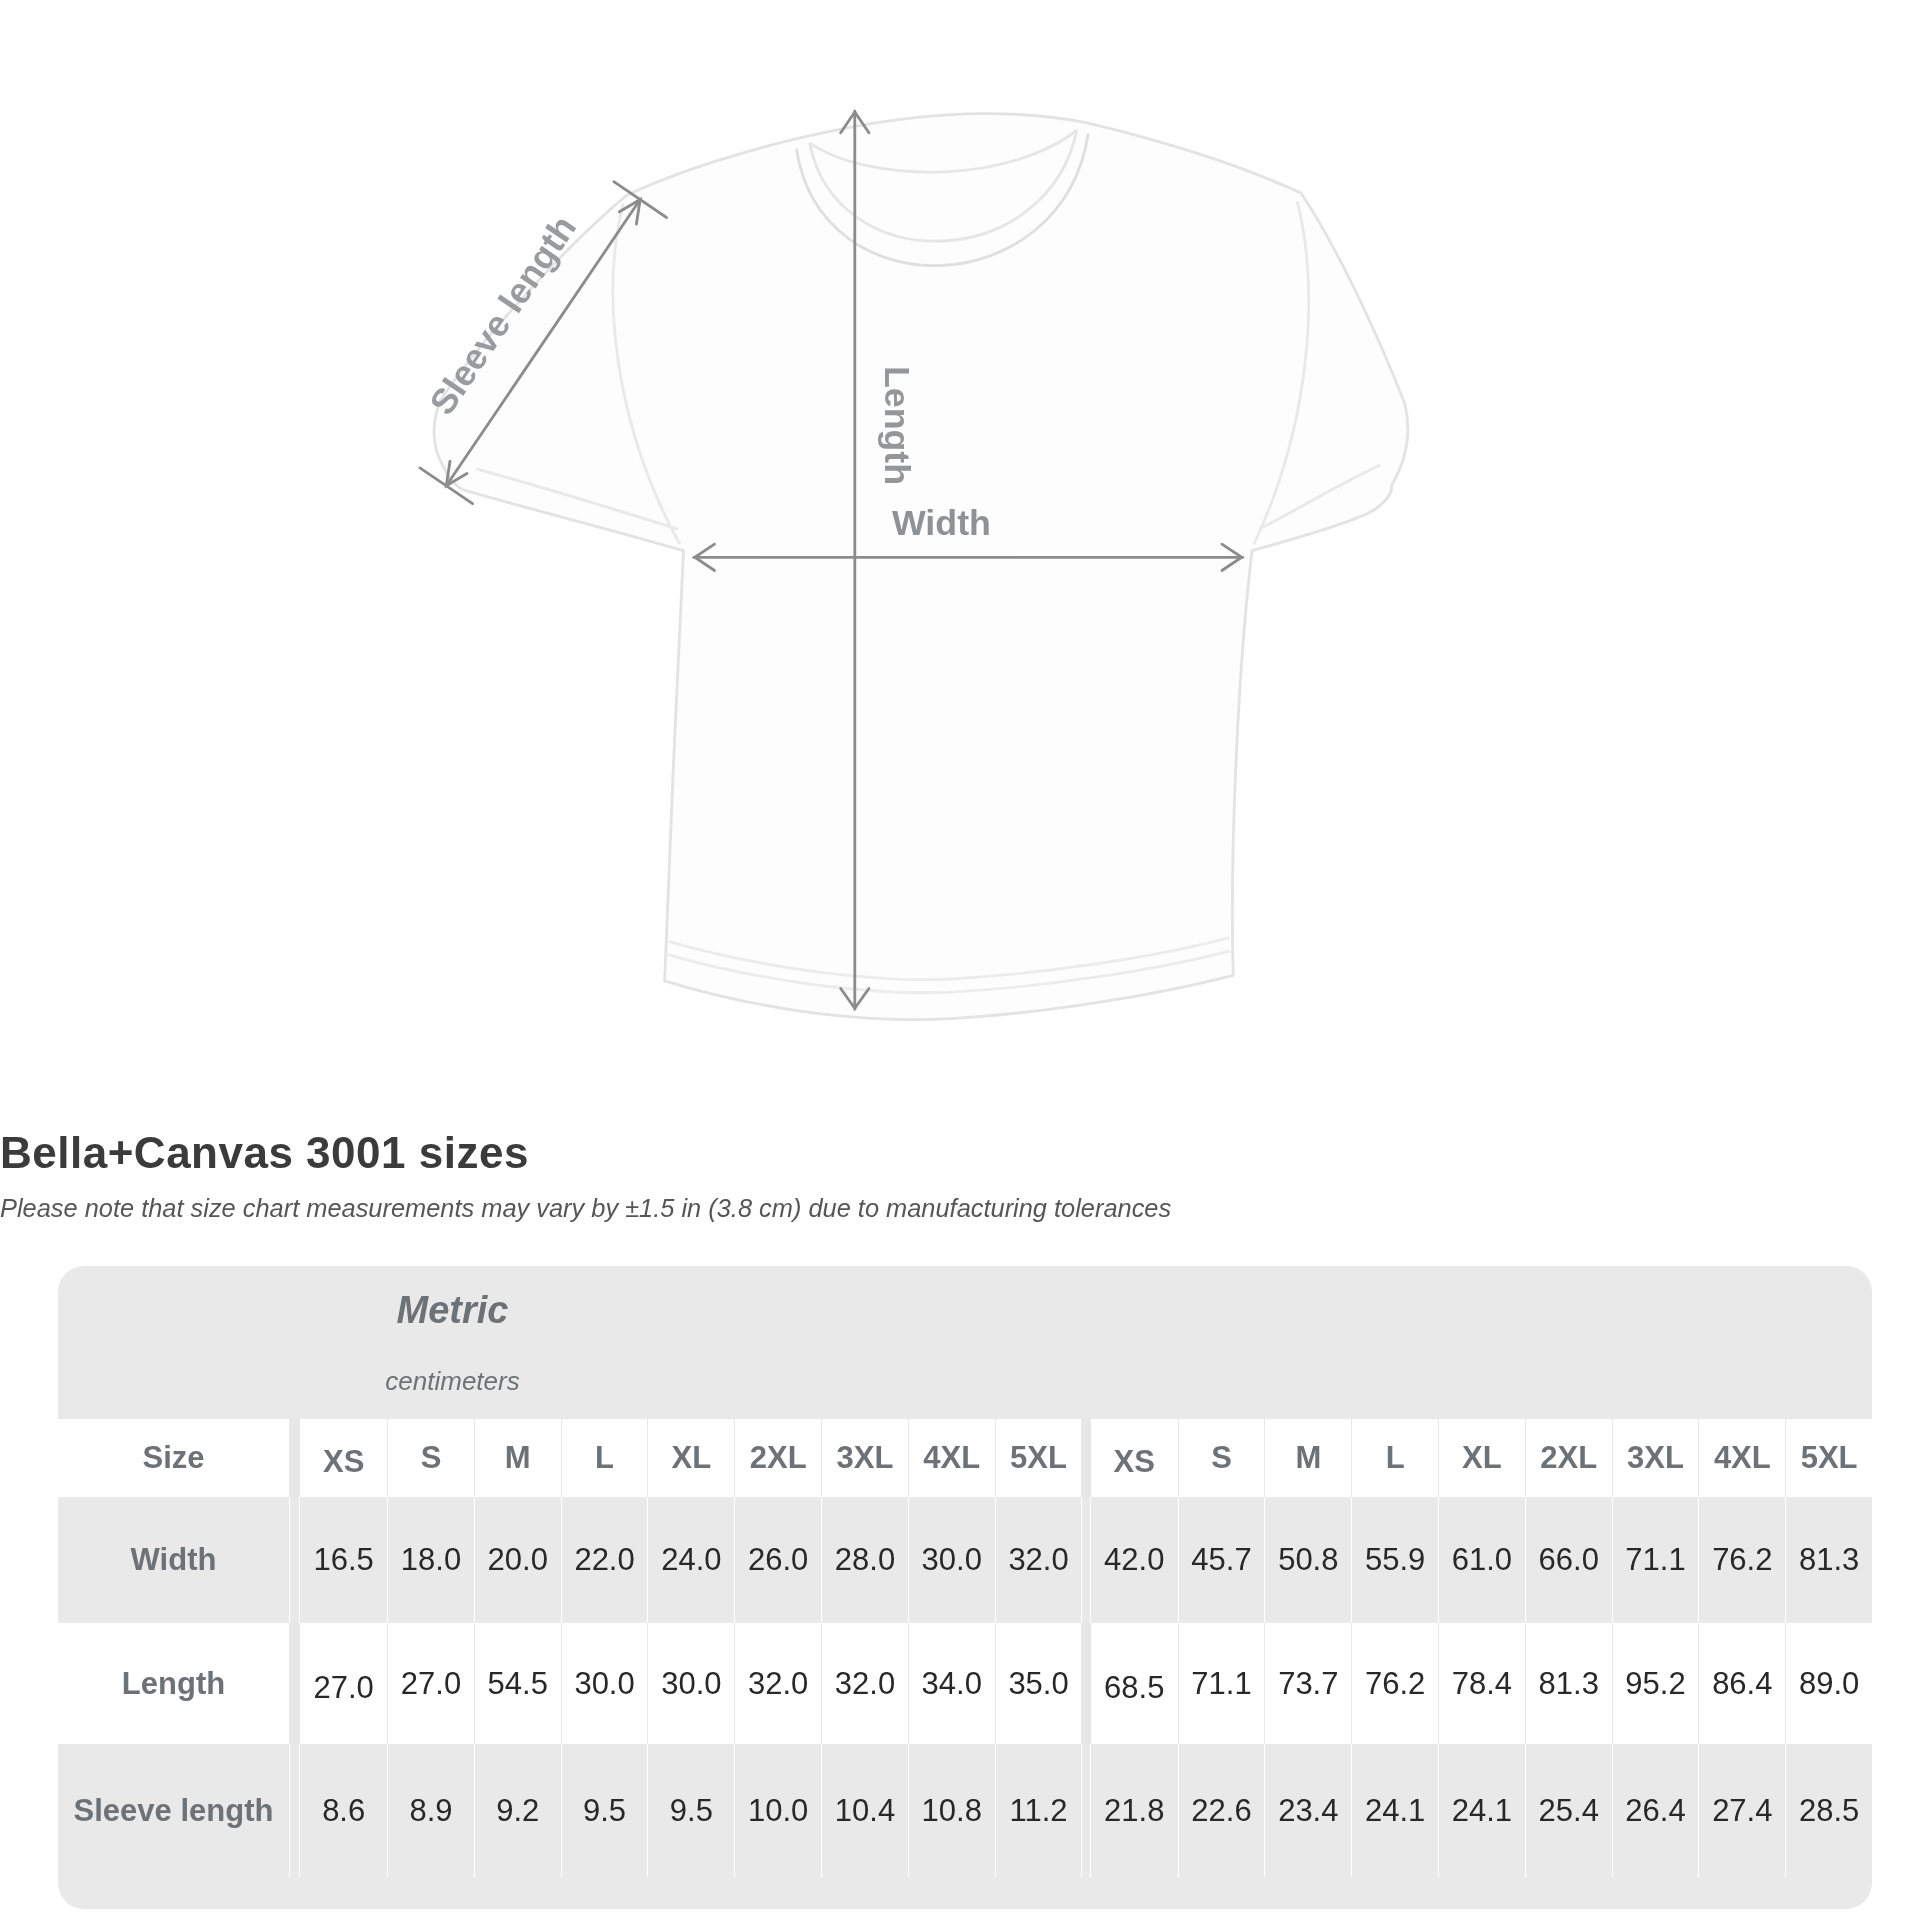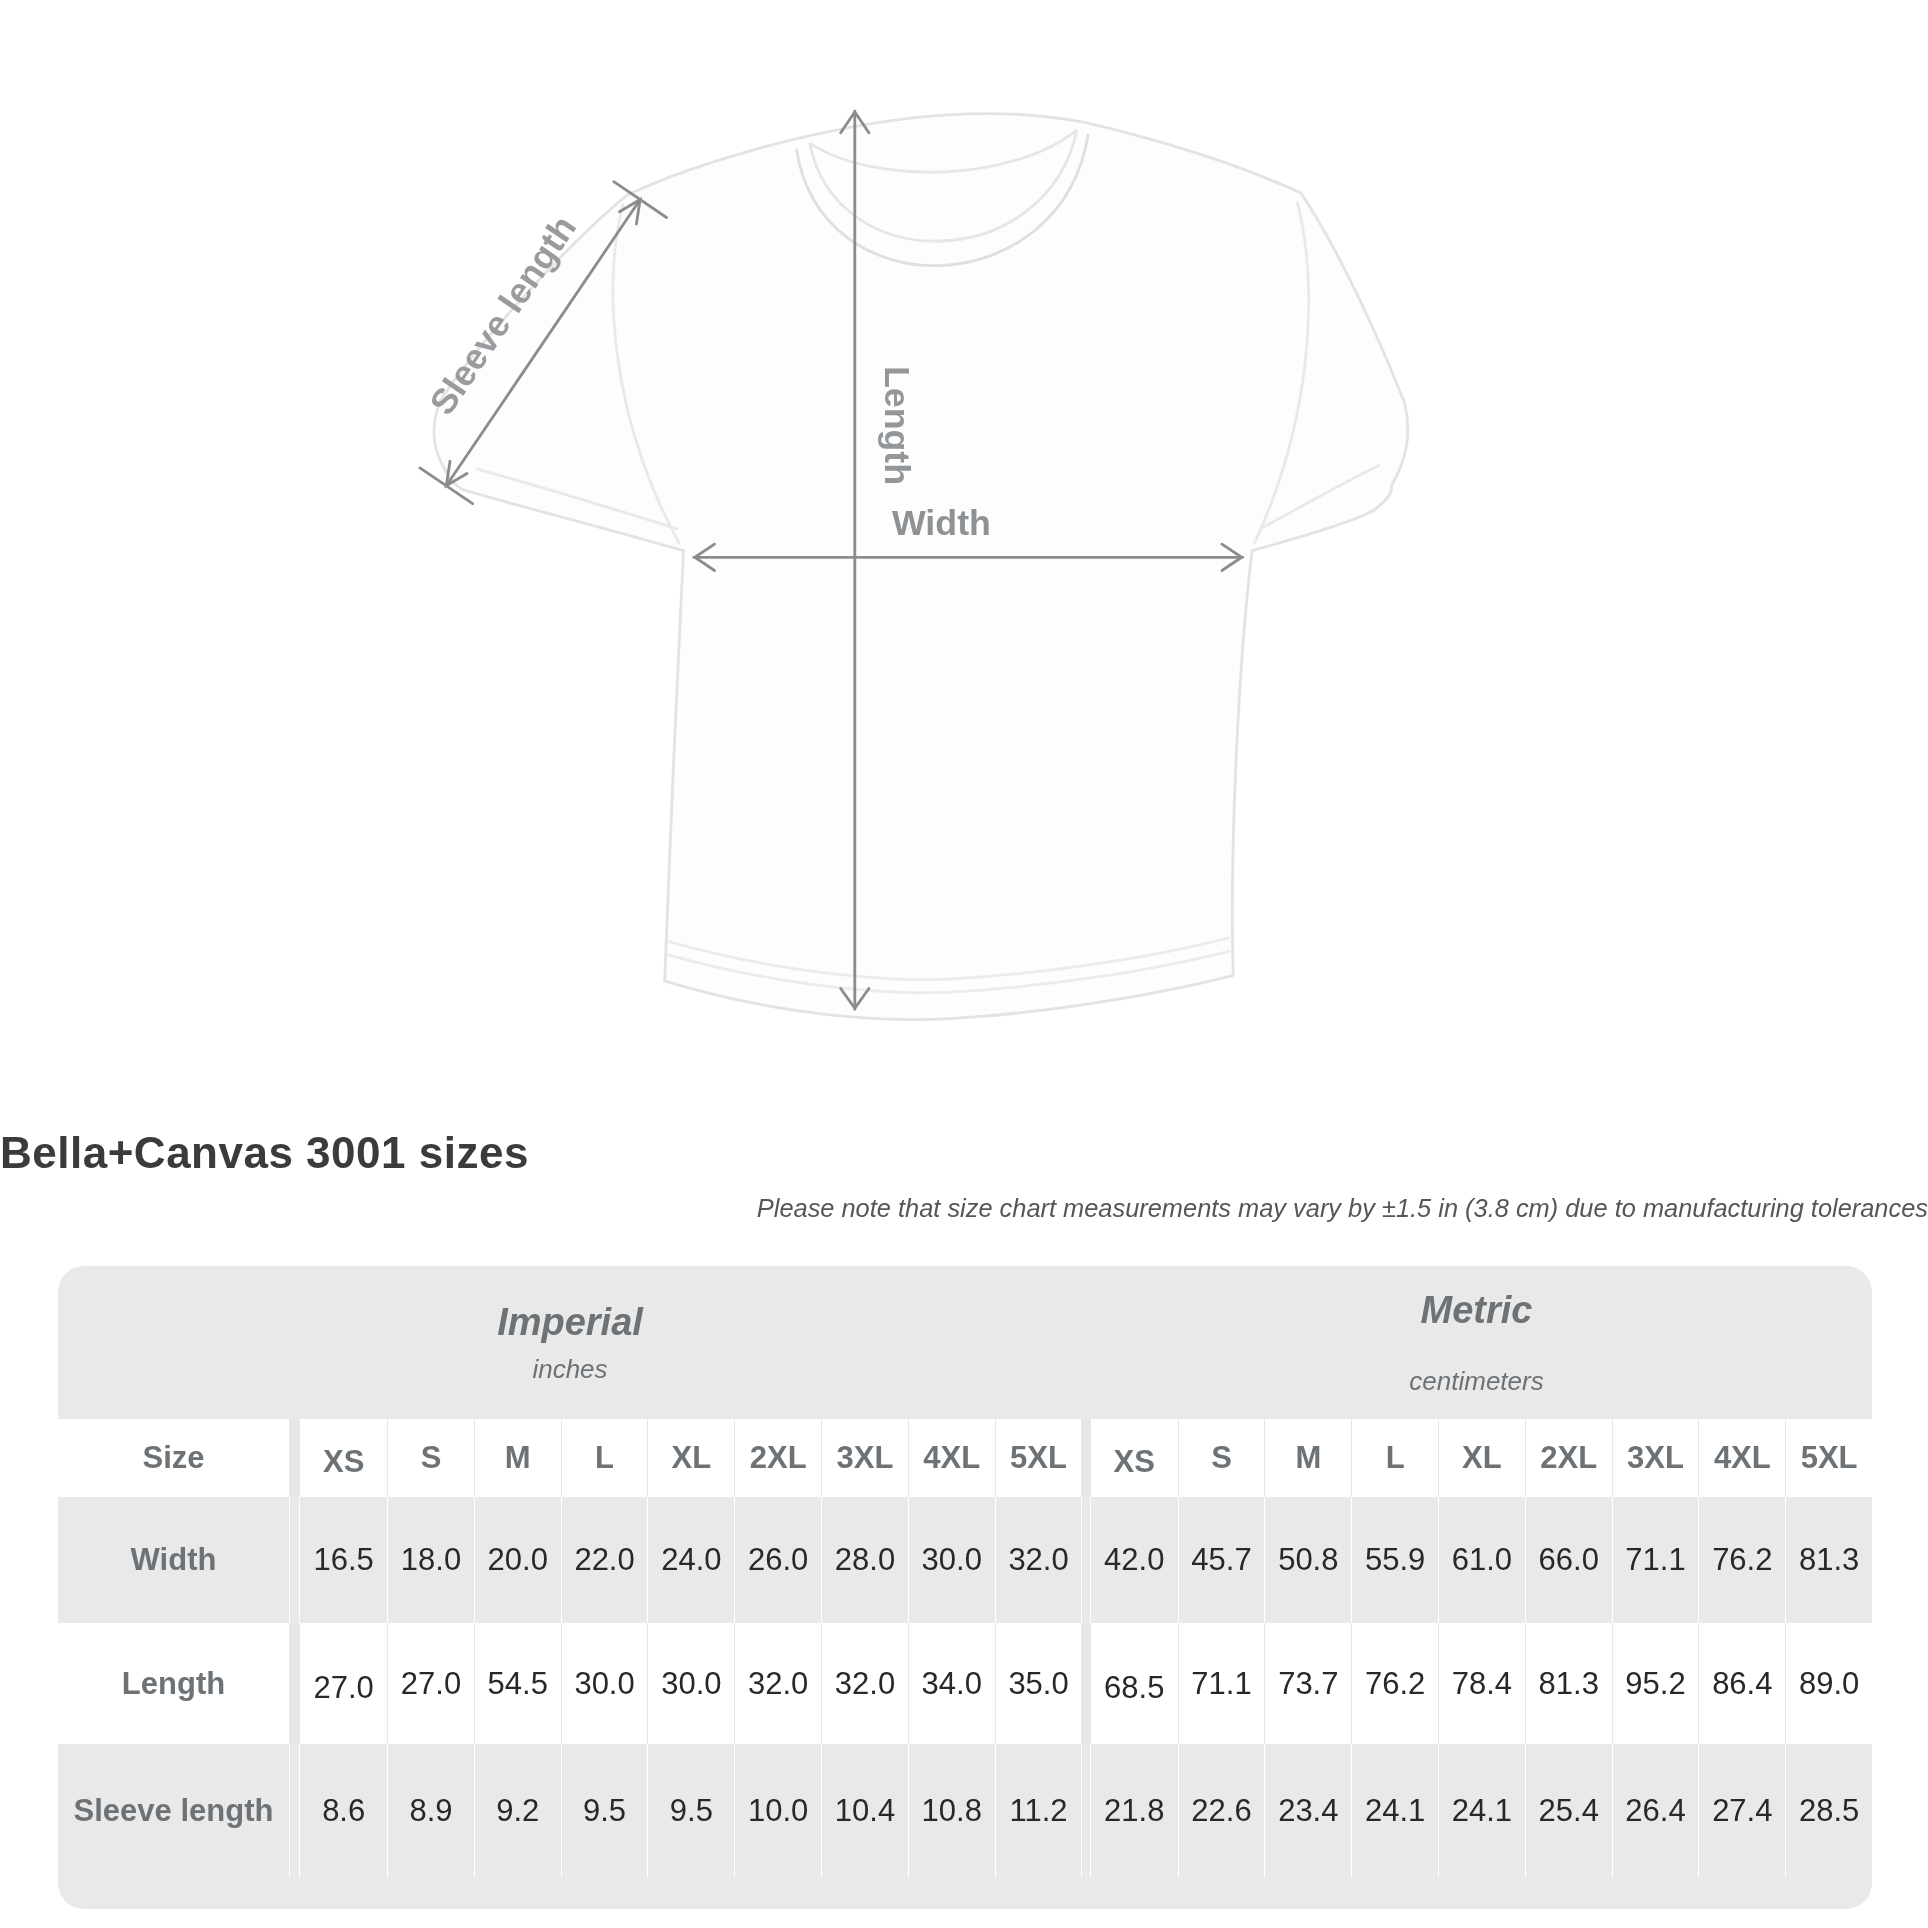--- a/index.html
+++ b/index.html
@@ -3,21 +3,21 @@
 <meta charset="utf-8">
 <style>
   html,body{margin:0;padding:0;background:#fff;}
   .stage{position:relative;width:1928px;height:1928px;background:#ffffff;overflow:hidden;
          font-family:"Liberation Sans", sans-serif;}
   
   .diagram{position:absolute;left:0;top:0;width:1928px;height:1092px;}
   
   .chart-title{position:absolute;left:0;top:1128px;width:1928px;
     font-size:44px;font-weight:700;color:#3b3b3b;letter-spacing:0.5px;}
-  .chart-subtitle{position:absolute;left:0;top:1194px;width:1928px;text-align:right;
+  .chart-subtitle{position:absolute;left:0;top:1194px;width:1928px;text-align:left;
     font-size:25.4px;font-style:italic;color:#565656;}
   
   .panel{position:absolute;left:58px;top:1266px;width:1814px;height:643px;
     background:#e9e9e9;border-radius:26px;overflow:hidden;}
   .band{display:flex;height:153px;}
   .band .sec{display:flex;flex-direction:column;justify-content:center;align-items:center;}
   .band .sec.imp{width:1024px;}
   .band .sec.met{width:789px;gap:24px;}
   .band .sec .nm{font-size:38px;font-weight:700;font-style:italic;color:#6d7276;line-height:1.2;}
   .band .sec .un{font-size:26px;font-style:italic;color:#6d7276;margin-top:7.5px;}
@@ -105,24 +105,20 @@
       <text x="940" y="452" text-anchor="middle" transform="rotate(90 940 452)" fill="#94979a">Length</text>
       <text x="1000" y="568" text-anchor="middle" fill="#8f9295">Width</text>
     </g>
   </svg>
 
   <div class="chart-title">Bella+Canvas 3001 sizes</div>
   <div class="chart-subtitle">Please note that size chart measurements may vary by ±1.5 in (3.8 cm) due to manufacturing tolerances</div>
 
   <div class="panel">
     <div class="band">
-      <div class="sec imp">
-        <div class="nm">Imperial</div>
-        <div class="un">inches</div>
-      </div>
       <div class="sec met">
         <div class="nm">Metric</div>
         <div class="un">centimeters</div>
       </div>
     </div>
     <div id="table-rows">
         <div class="trow r-white" style="height: 78px;">
           <div class="c lbl">Size</div>
           <div class="gap"></div>
           <div class="c v hval gstart">XS</div>

